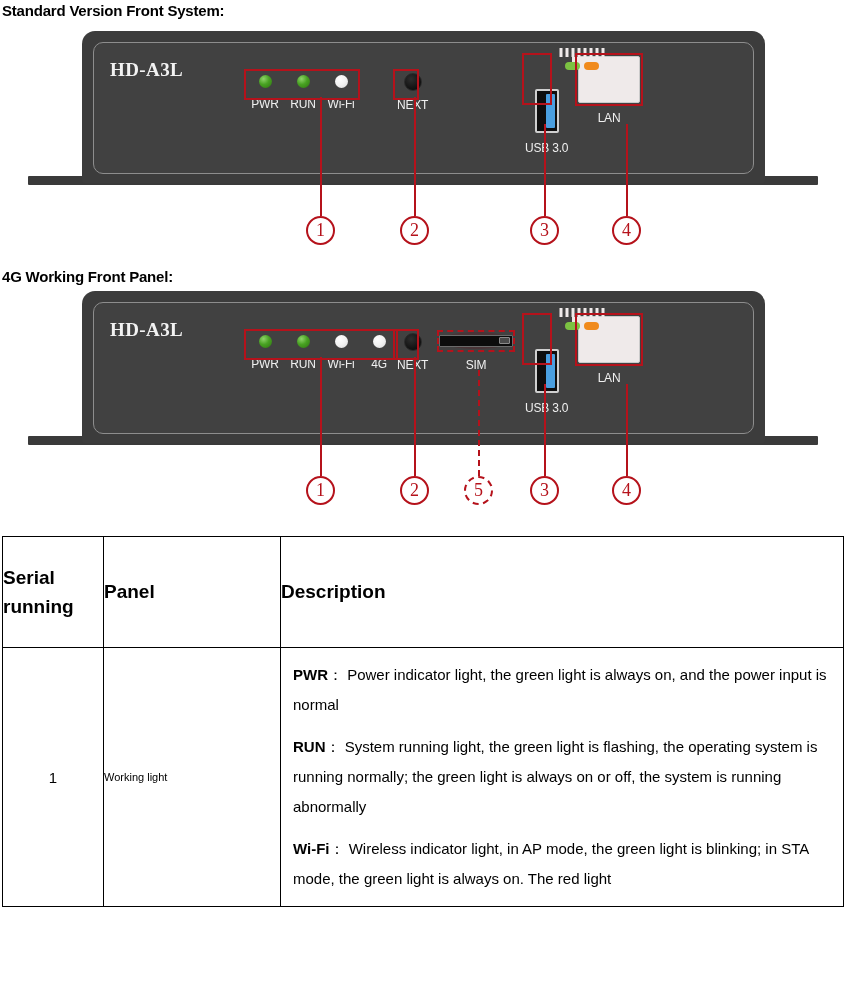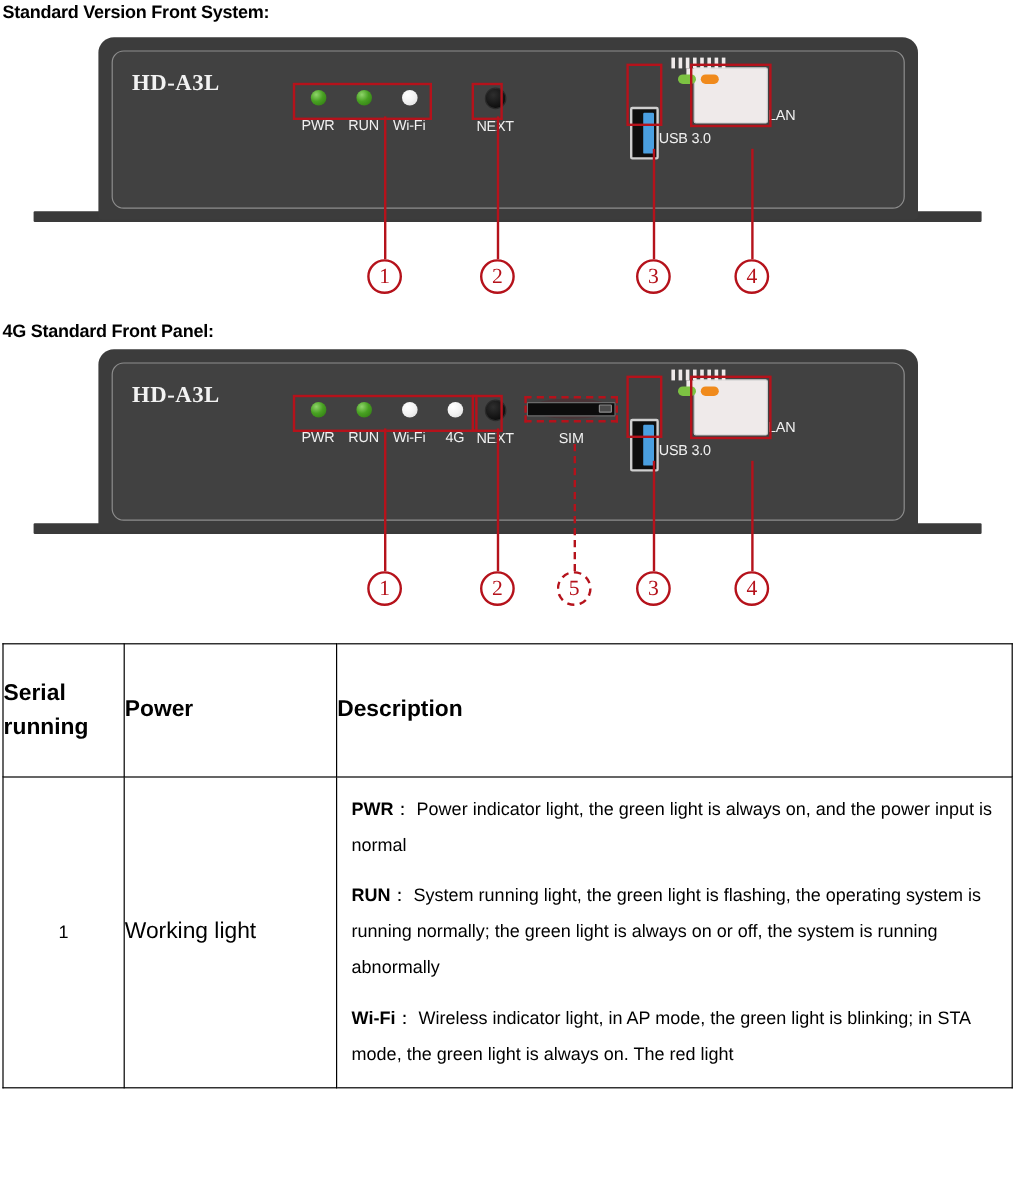--- a/index.html
+++ b/index.html
@@ -171,21 +171,21 @@
     background: #4a4a4a;
     border: 1px solid #8a8a8a;
     border-radius: 1px;
   }
   .sim-wrap .port-label { margin-top: 9px; }
 
   
   .usb-wrap {
     position: absolute;
     display: flex;
-    flex-direction: row;
+    flex-direction: column;
     align-items: center;
     margin-top: 32px;
   }
   .usb-body {
     width: 24px;
     height: 44px;
     background: #0e0e0e;
     border: 2px solid #cfcfcf;
     border-radius: 2px;
     display: flex;
@@ -198,21 +198,22 @@
     height: 100%;
     background: #4a9fe0;
     border-radius: 1px;
   }
   .usb-wrap .port-label { margin-top: 8px; }
 
   
   .lan-wrap {
     position: absolute;
     display: flex;
-    align-items: flex-end;
+    flex-direction: column;
+    align-items: center;
   }
   .lan-body {
     position: relative;
     width: 62px;
     height: 47px;
     background: #efeaea;
     border: 1px solid #cbcbcb;
     border-radius: 2px;
     box-sizing: border-box;
     padding: 3px;
@@ -315,21 +316,21 @@
     padding-left: 10px;
   }
 
   .td-serial {
     text-align: center;
     font-size: 15px;
     font-family: "Liberation Sans", sans-serif;
   }
   .td-name {
     padding-left: 10px;
-    font-size: 19px;
+    font-size: 11px;
     font-family: "Liberation Sans", sans-serif;
   }
   .td-desc {
     padding: 8px 8px 0 10px;
     font-size: 15px;
     font-family: "Liberation Sans", sans-serif;
     line-height: 2.0;
     vertical-align: top;
   }
   .td-desc p { margin: 12px; }
@@ -406,21 +407,21 @@
   <div class="leader" style="left:414px; top:69px;  height:119px;"></div>
   <div class="leader" style="left:544px; top:96px;  height:92px;"></div>
   <div class="leader" style="left:626px; top:96px;  height:92px;"></div>
 
   <div class="callout" style="left:306px; top:188px;">1</div>
   <div class="callout" style="left:400px; top:188px;">2</div>
   <div class="callout" style="left:530px; top:188px;">3</div>
   <div class="callout" style="left:612px; top:188px;">4</div>
 </div>
 
-<div class="section-heading" id="heading-4g">4G Standard Front Panel:</div>
+<div class="section-heading" id="heading-4g">4G Working Front Panel:</div>
 
 <div class="diagram" id="diagram-4g">
 
   <div class="flange"></div>
 
   <div class="chassis">
     <div class="chassis-inner"></div>
 
     <div class="brand">HD-A3L</div>
 
@@ -510,21 +511,21 @@
     <col class="col-serial">
       <col class="col-name">
       <col class="col-desc">
   </colgroup>
   <tbody>
     <tr>
       <td class="th-cell th-serial">
         <div>Serial</div>
         <div>running</div>
       </td>
-      <td class="th-cell th-name">Power</td>
+      <td class="th-cell th-name">Panel</td>
       <td class="th-cell th-desc">Description</td>
     </tr>
     <tr>
       <td class="td-serial">1</td>
       <td class="td-name">Working light</td>
       <td class="td-desc">
         <p>
           <b>PWR</b><span>：</span>
           <span>Power indicator light, the green light is always on, and the power input is normal</span>
         </p>

